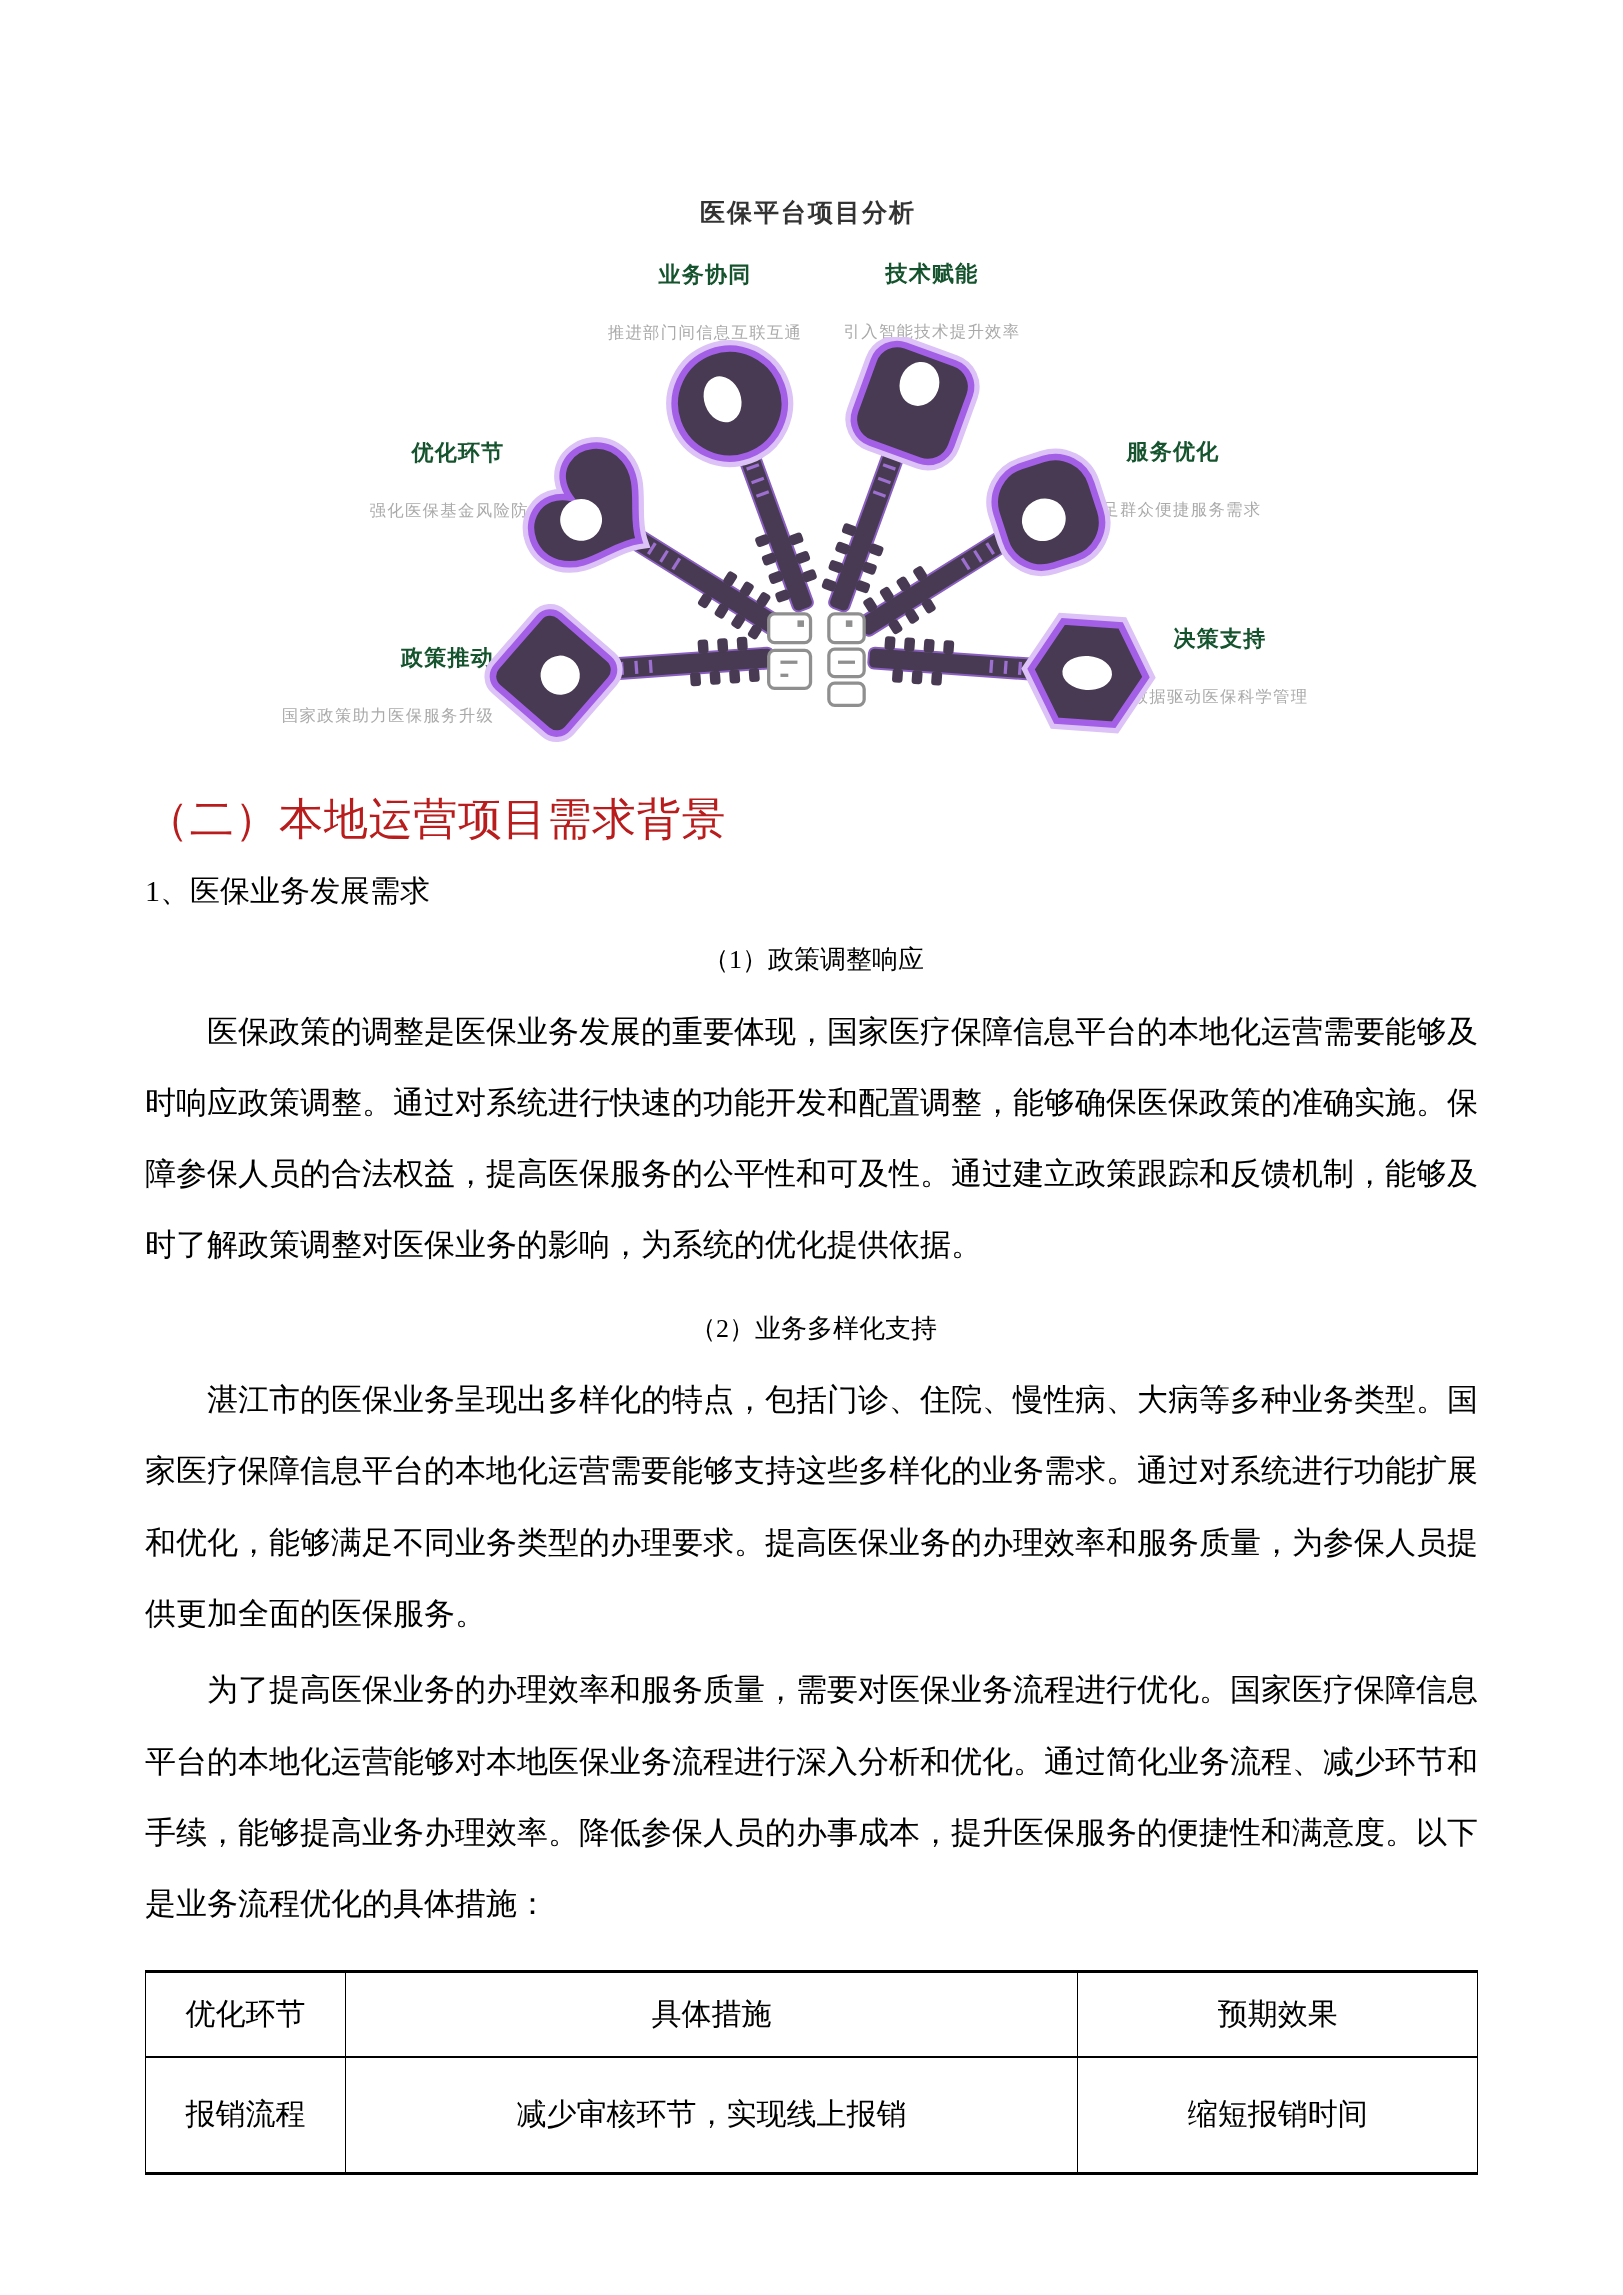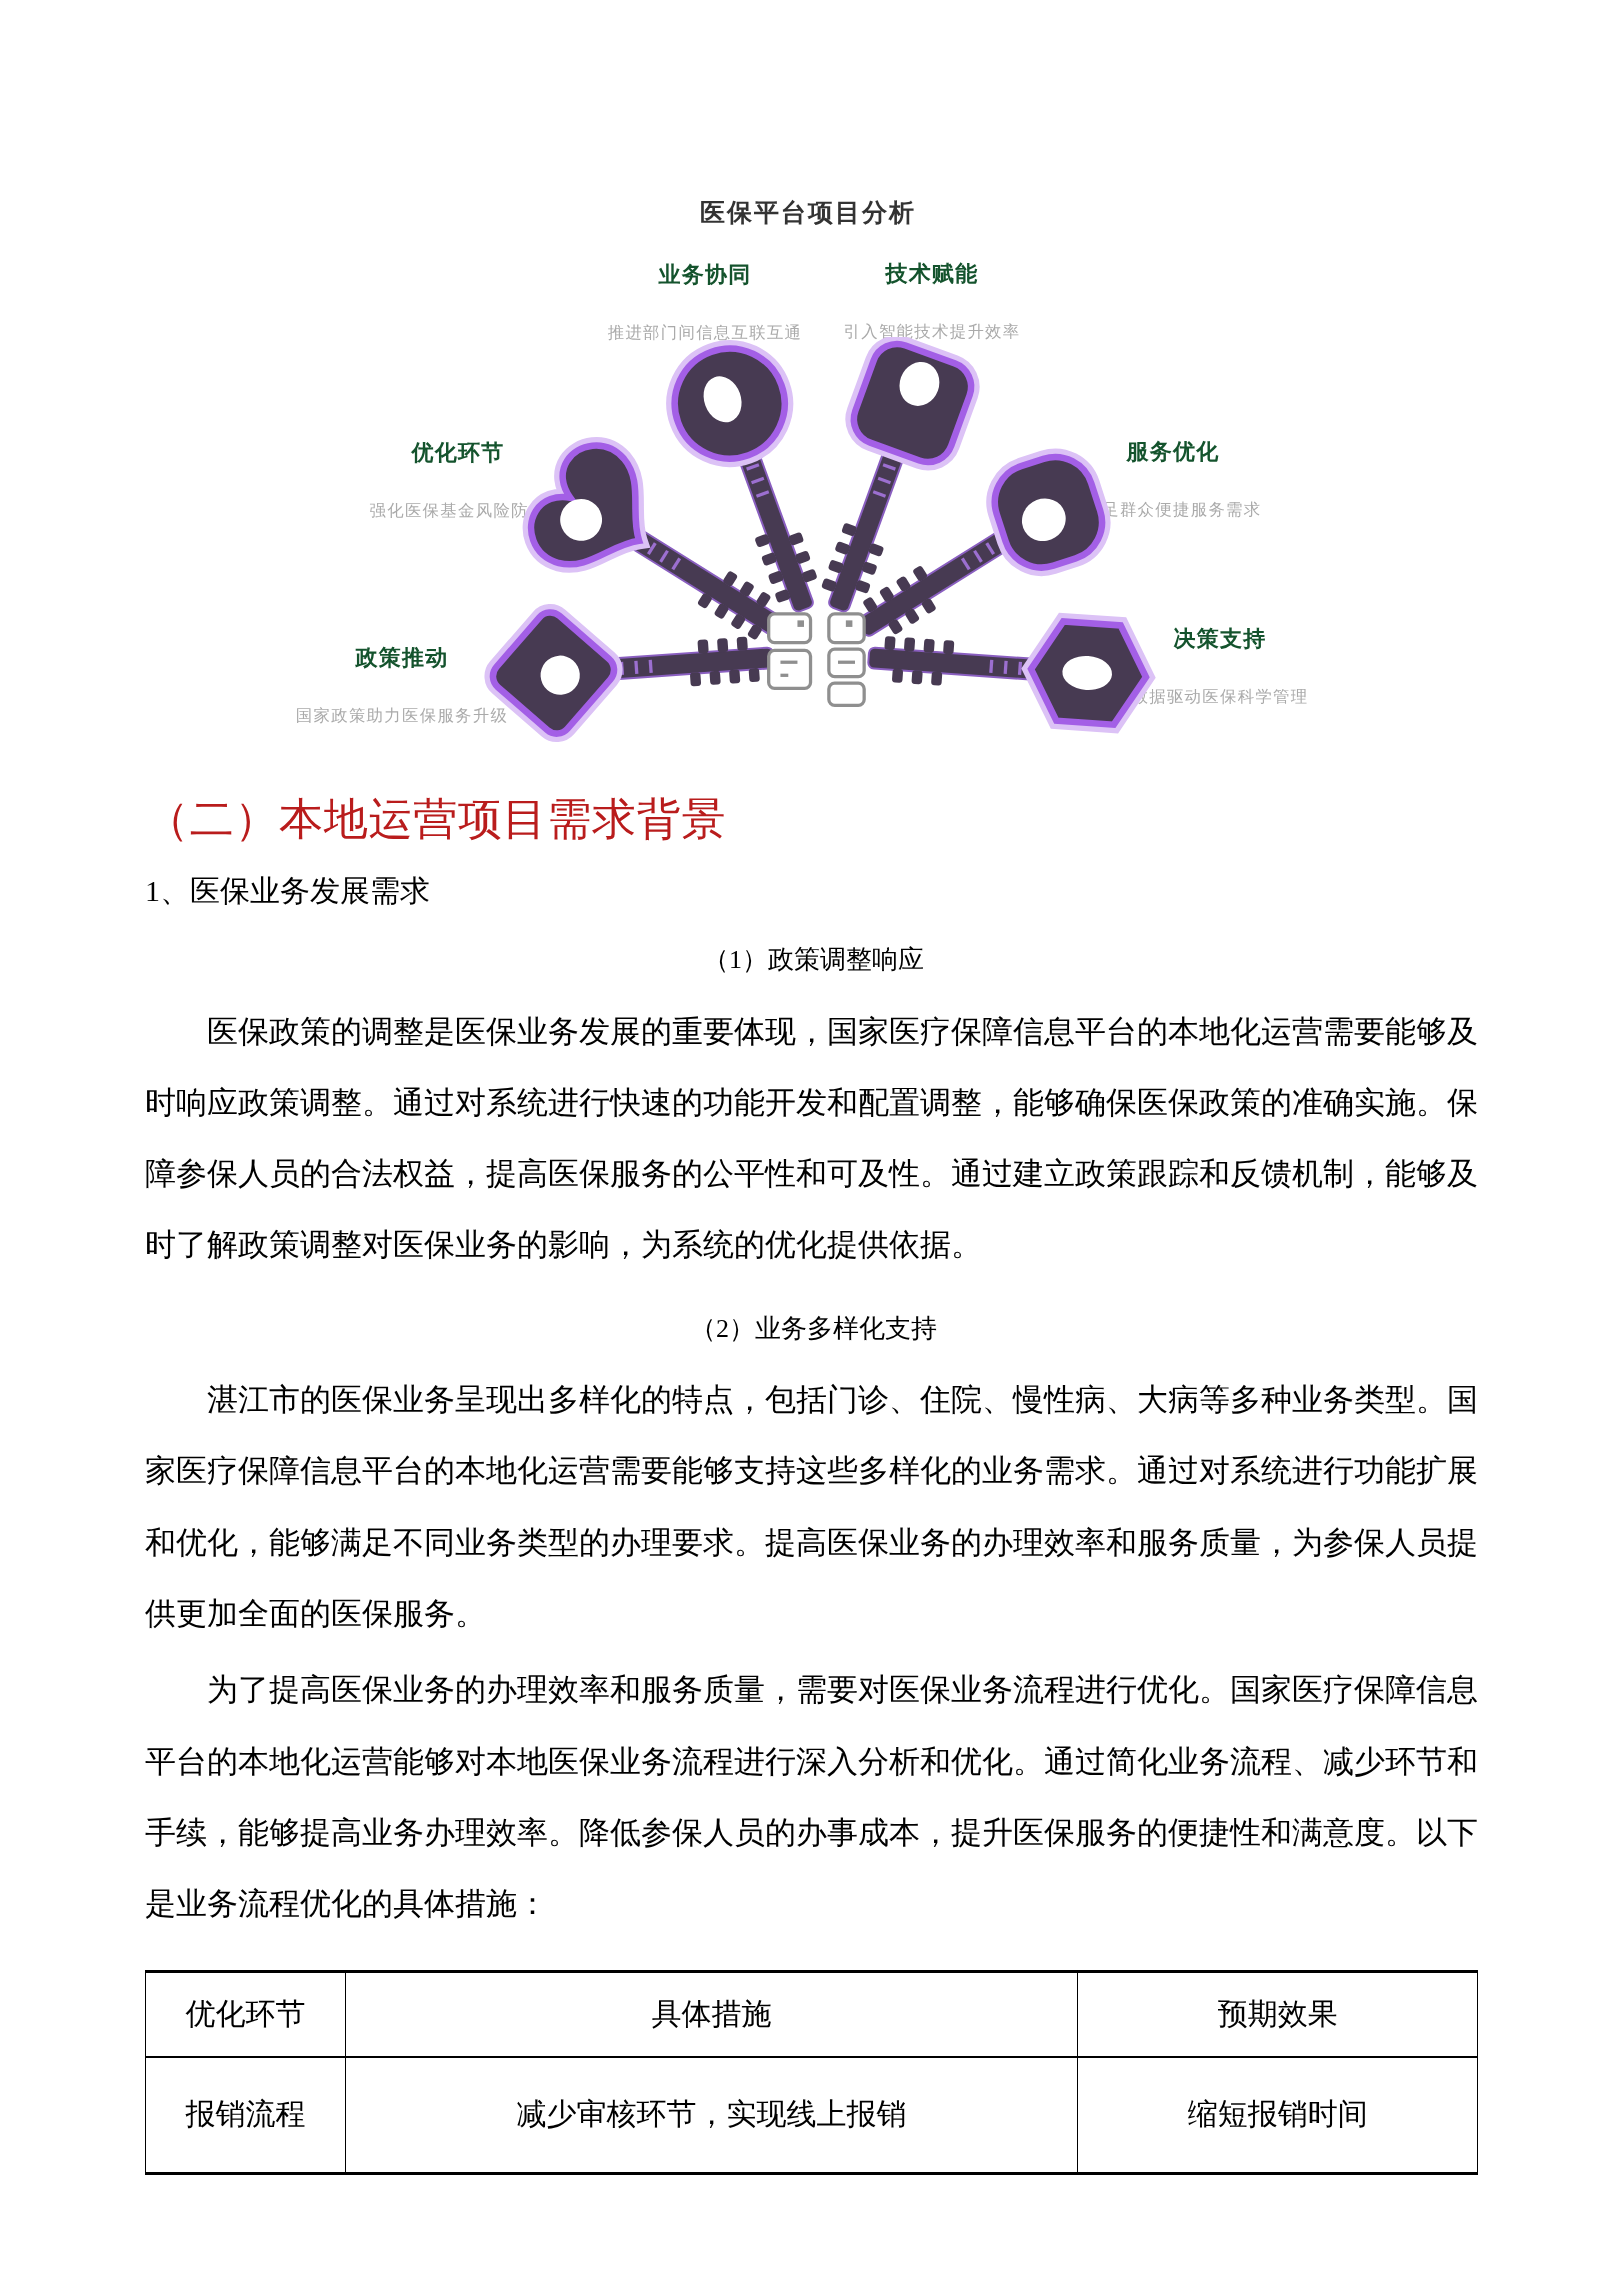--- a/index.html
+++ b/index.html
@@ -78,21 +78,21 @@
       <div class="dsub">引入智能技术提升效率</div>
     </div>
     <div class="ditem" style="left:458px; top:438px;">
       <div class="dlabel">优化环节</div>
       <div class="dsub">强化医保基金风险防控</div>
     </div>
     <div class="ditem" style="left:1173px; top:437px;">
       <div class="dlabel">服务优化</div>
       <div class="dsub">满足群众便捷服务需求</div>
     </div>
-    <div class="ditem" style="left:402px; top:643px;">
+    <div class="ditem" style="left:388px; top:643px;text-align:right;">
       <div class="dlabel">政策推动</div>
       <div class="dsub">国家政策助力医保服务升级</div>
     </div>
     <div class="ditem" style="left:1220px; top:624px;">
       <div class="dlabel">决策支持</div>
       <div class="dsub">数据驱动医保科学管理</div>
     </div>
 
     <svg class="keys-art" viewBox="0 0 1110 660" aria-hidden="true">
       <defs>

